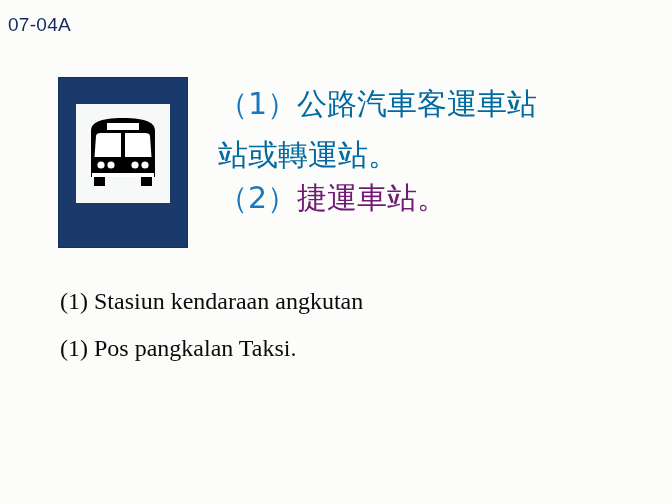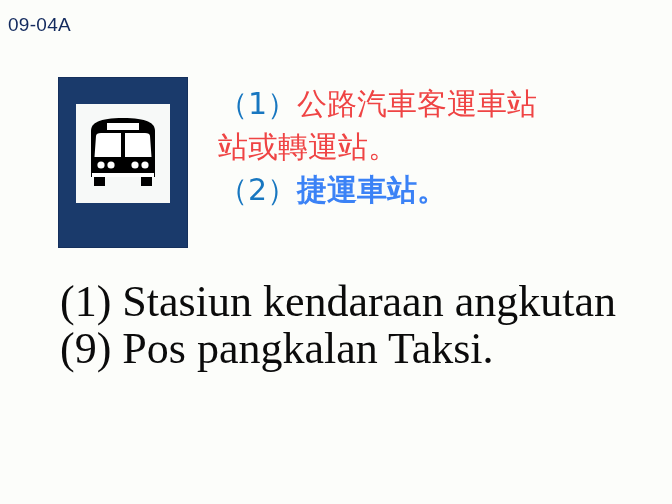--- a/index.html
+++ b/index.html
@@ -72,54 +72,54 @@
     font-size: 30px;
     line-height: 43px;
     letter-spacing: 0px;
     white-space: nowrap;
   }
   .cn-line {
     white-space: nowrap;
   }
   .cn-line.indent-wrap {
     margin-left: 0px;
+    margin-top: 8px;
   }
   .num-blue {
     color: #1877c0;
   }
   .txt-red {
-    color: #ef4444;
+    color: #0369a1;
   }
   .txt-blue {
-    color: #3b82f6;
-    font-weight: bold;
+    color: #701a75;
   }
 
   
   .id-block {
     position: absolute;
     left: 60px;
     top: 278px;
     width: 600px;
     font-family: "Liberation Serif", "DejaVu Serif", serif;
-    font-size: 44px;
+    font-size: 24px;
     line-height: 47px;
     color: #0b0b0b;
     letter-spacing: 0px;
   }
   .id-line {
     white-space: nowrap;
   }
 </style>
 </head>
 <body>
 
 <div id="slide">
 
-  <div class="slide-number">09-04A</div>
+  <div class="slide-number">07-04A</div>
 
   <div class="sign">
     <div class="sign-inner">
       <svg viewBox="0 0 84 90" xmlns="http://www.w3.org/2000/svg">
 
         <path d="M10 22 C10 14, 18 9, 42 9 C66 9, 74 14, 74 22 L74 68 L10 68 Z" fill="#000000"></path>
 
         <rect x="26" y="14" width="32" height="7" fill="#ffffff"></rect>
 
         <path d="M15 27 C15 25, 17 24, 20 24 L40 24 L40 48 L13.5 48 Z" fill="#ffffff"></path>
@@ -141,16 +141,16 @@
   </div>
 
   <div class="cn-block">
     <div class="cn-line"><span class="num-blue">（1）</span><span class="txt-red">公路汽車客運車站</span></div>
     <div class="cn-line indent-wrap"><span class="num-blue"></span><span class="txt-red">站或轉運站。</span></div>
     <div class="cn-line"><span class="num-blue">（2）</span><span class="txt-blue">捷運車站。</span></div>
   </div>
 
   <div class="id-block">
     <div class="id-line">(1) Stasiun kendaraan angkutan</div>
-    <div class="id-line">(9) Pos pangkalan Taksi.</div>
+    <div class="id-line">(1) Pos pangkalan Taksi.</div>
   </div>
 
 </div>
 
 </body></html>

